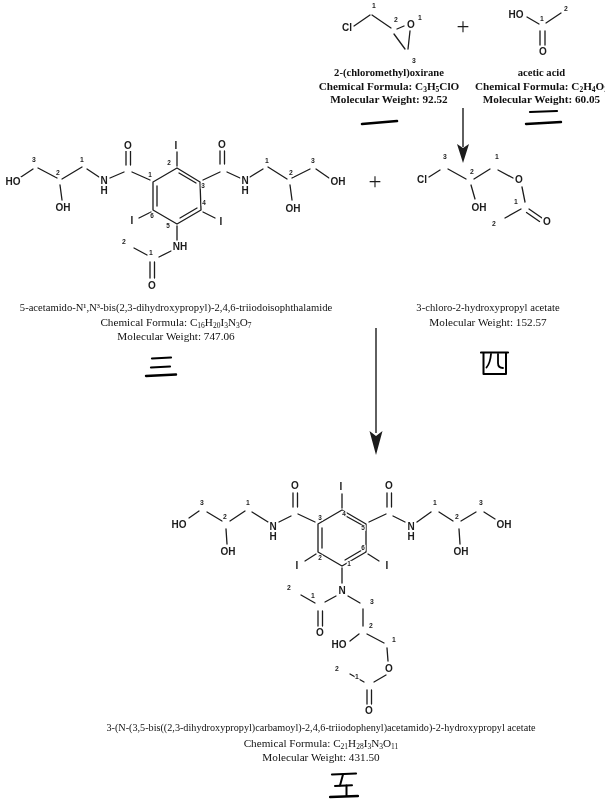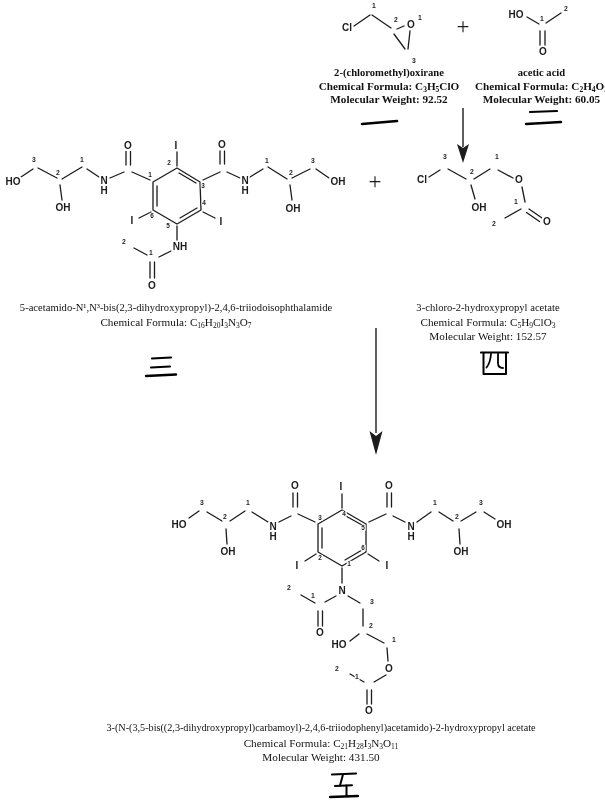--- a/index.html
+++ b/index.html
@@ -174,24 +174,24 @@
     <div>Molecular Weight: 92.52</div>
   </div>
   <div class="caption cap-top" style="left:449px;top:66px;width:185px;">
     <div class="cname">acetic acid</div>
     <div><span>Chemical Formula:</span> <span>C<sub>2</sub>H<sub>4</sub>O<sub>2</sub></span></div>
     <div>Molecular Weight: 60.05</div>
   </div>
   <div class="caption" style="left:6px;top:301px;width:340px;">
     <div class="cname">5-acetamido-N¹,N³-bis(2,3-dihydroxypropyl)-2,4,6-triiodoisophthalamide</div>
     <div><span>Chemical Formula:</span> <span>C<sub>16</sub>H<sub>20</sub>I<sub>3</sub>N<sub>3</sub>O<sub>7</sub></span></div>
+    <div>Molecular Weight: 747.06</div>
   </div>
   <div class="caption" style="left:378px;top:301px;width:220px;text-align:center;">
     <div class="cname">3-chloro-2-hydroxypropyl acetate</div>
-    <div><span>Chemical Formula:</span> <span>C<sub>5</sub>H<sub>9</sub>ClO<sub>3</sub></span></div>
     <div>Molecular Weight: 152.57</div>
   </div>
   <div class="caption cap-bottom" style="left:41px;top:721px;width:560px;">
     <div class="cname">3-(N-(3,5-bis((2,3-dihydroxypropyl)carbamoyl)-2,4,6-triiodophenyl)acetamido)-2-hydroxypropyl acetate</div>
     <div><span>Chemical Formula:</span> <span>C<sub>21</sub>H<sub>28</sub>I<sub>3</sub>N<sub>3</sub>O<sub>11</sub></span></div>
     <div>Molecular Weight: 431.50</div>
   </div>
 
   <div class="cnum" style="left:360px;top:115px;">
     <span class="glyph-char">一</span>

